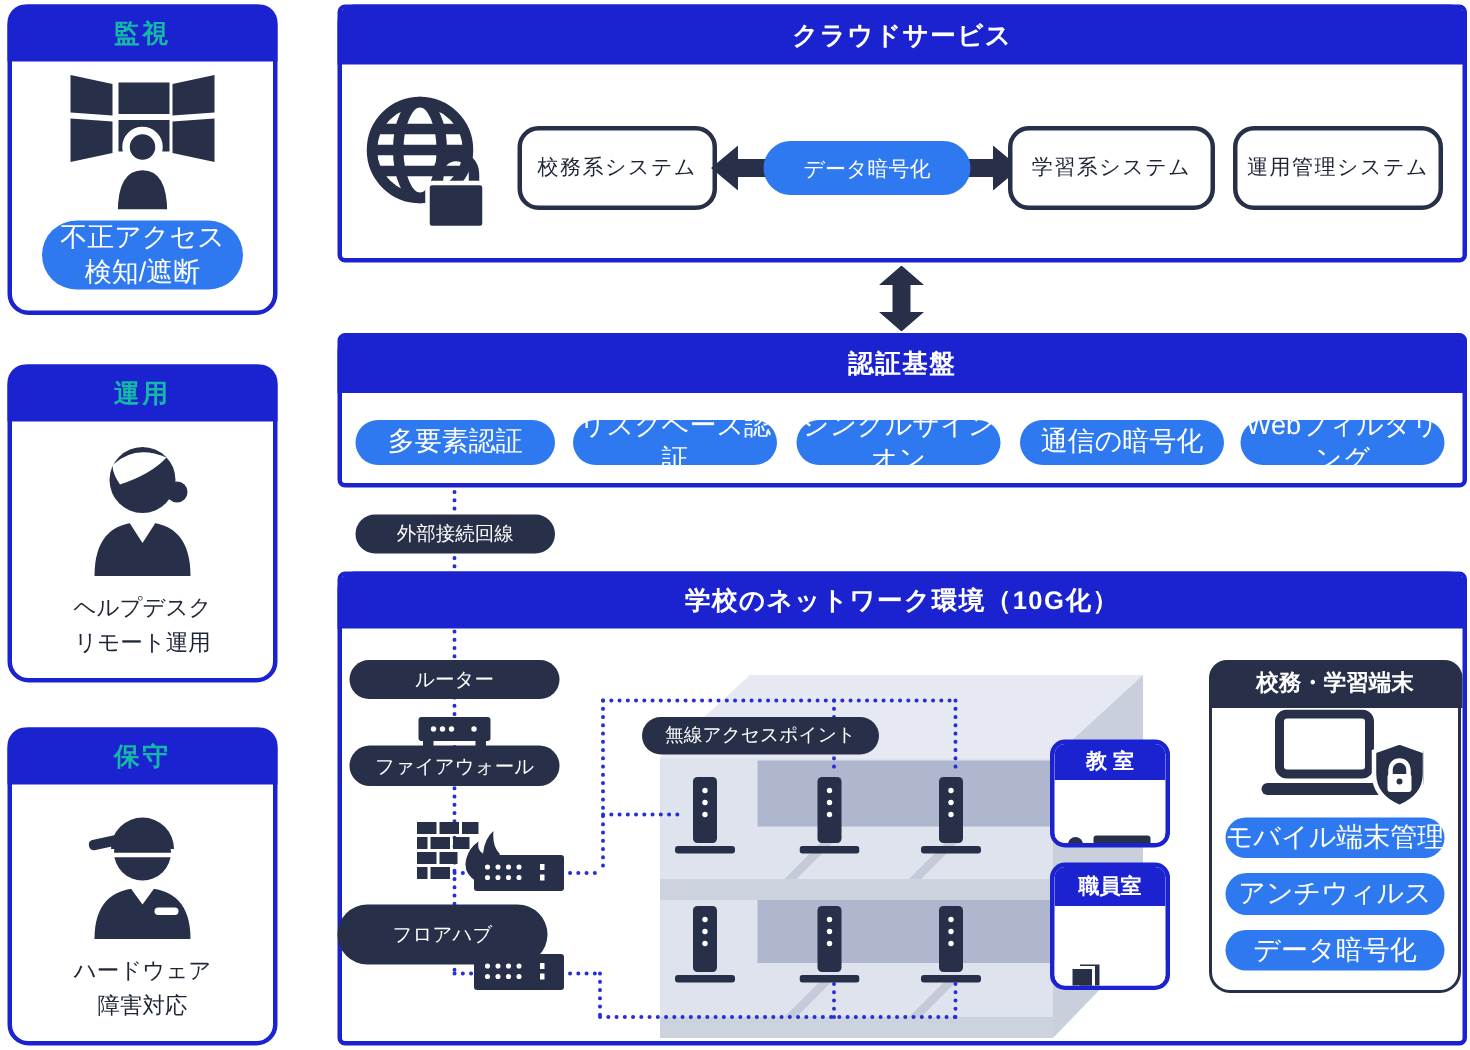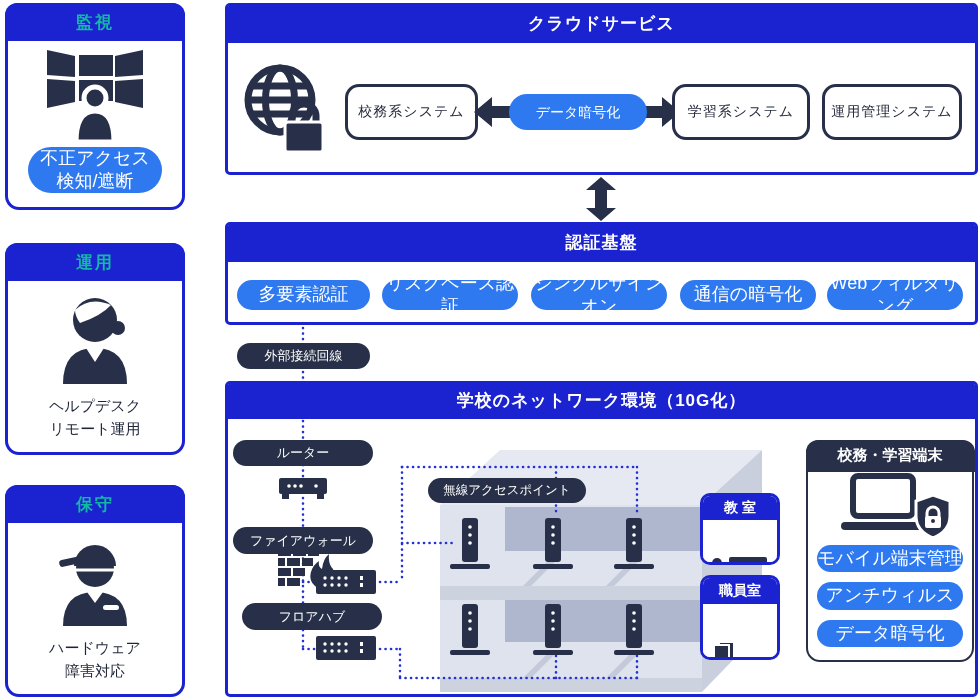--- a/index.html
+++ b/index.html
@@ -202,21 +202,21 @@
       <rect x="1" y="2" width="48" height="16" rx="2"></rect>
       <rect x="4" y="18" width="7" height="5"></rect>
       <rect x="39" y="18" width="7" height="5"></rect>
       <circle cx="11" cy="10" r="1.8" fill="#fff"></circle>
         <circle cx="17" cy="10" r="1.8" fill="#fff"></circle>
       <circle cx="23" cy="10" r="1.8" fill="#fff"></circle>
         <circle cx="38" cy="10" r="1.8" fill="#fff"></circle>
     </svg>
   </div>
 
-  <div class="pill-navy abs" style="left:233px;top:527px;width:140px;height:27px;">ファイアウォール</div>
+  <div class="pill-navy abs" style="left:233px;top:497px;width:140px;height:27px;">ファイアウォール</div>
   <div class="abs" style="left:278px;top:546px;">
     <svg width="56" height="42" viewBox="0 0 56 42">
       <g fill="#273048">
         <rect x="0" y="2" width="13" height="8"></rect>
           <rect x="15" y="2" width="13" height="8"></rect>
           <rect x="30" y="2" width="11" height="8"></rect>
         <rect x="0" y="12" width="7" height="8"></rect>
           <rect x="9" y="12" width="13" height="8"></rect>
           <rect x="24" y="12" width="11" height="8"></rect>
         <rect x="0" y="22" width="13" height="8"></rect>
@@ -240,21 +240,21 @@
         <circle cx="9" cy="15" r="1.7"></circle>
           <circle cx="16" cy="15" r="1.7"></circle>
           <circle cx="23" cy="15" r="1.7"></circle>
           <circle cx="30" cy="15" r="1.7"></circle>
         <rect x="44" y="6" width="3" height="4"></rect>
           <rect x="44" y="13" width="3" height="4"></rect>
       </g>
     </svg>
   </div>
 
-  <div class="pill-navy abs" style="left:242px;top:603px;width:140px;height:27px;">フロアハブ</div>
+  <div class="pill-navy abs" style="left:225px;top:603px;width:140px;height:40px;">フロアハブ</div>
   <div class="abs" style="left:316px;top:636px;">
     <svg width="60" height="24" viewBox="0 0 60 24" fill="#273048">
       <rect x="0" y="0" width="60" height="24" rx="2"></rect>
       <g fill="#fff">
         <circle cx="9" cy="8" r="1.7"></circle>
           <circle cx="16" cy="8" r="1.7"></circle>
           <circle cx="23" cy="8" r="1.7"></circle>
           <circle cx="30" cy="8" r="1.7"></circle>
         <circle cx="9" cy="15" r="1.7"></circle>
           <circle cx="16" cy="15" r="1.7"></circle>

